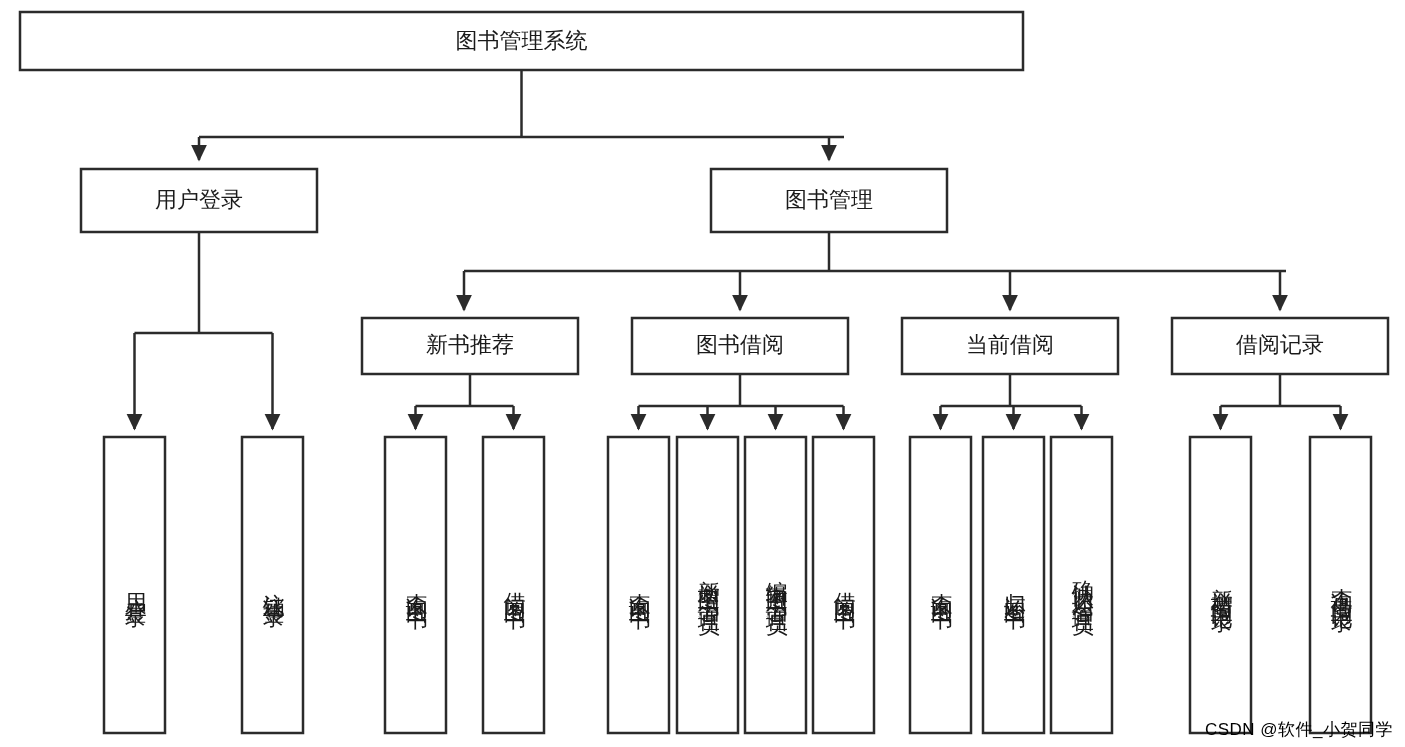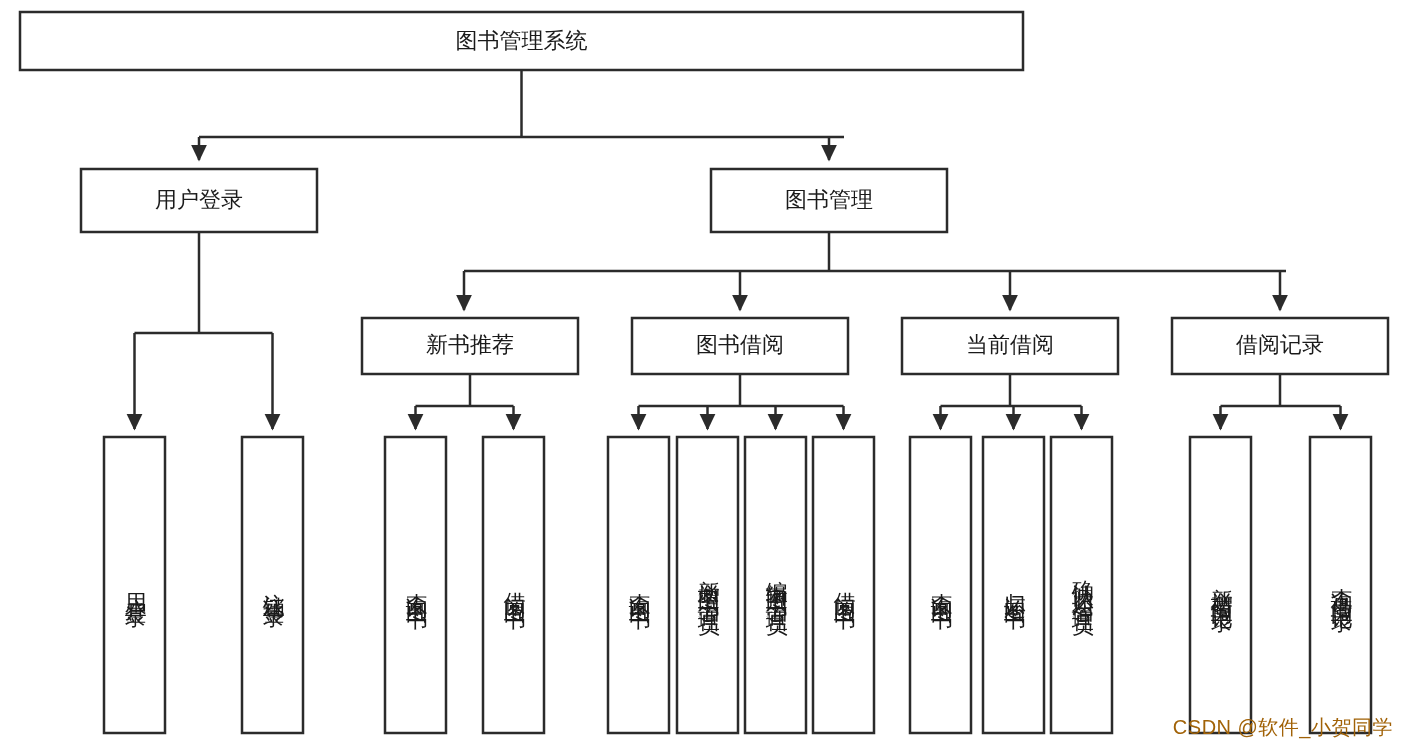--- a/index.html
+++ b/index.html
@@ -55,22 +55,22 @@
   }
   .arrow-head {
     fill: #2b2b2b;
     stroke: none;
   }
   .watermark {
     position: absolute;
     right: 12px;
     bottom: 6px;
     font-family: "Liberation Sans", "DejaVu Sans", sans-serif;
-    font-size: 20px;
-    color: #a16207;
+    font-size: 17px;
+    color: #000000;
     white-space: nowrap;
     user-select: none;
     letter-spacing: 0.5px;
   }
 </style>
 </head>
 <body>
 
 <div id="diagram-root">
   <svg class="flow" viewBox="0 0 1405 747" xmlns="http://www.w3.org/2000/svg">

